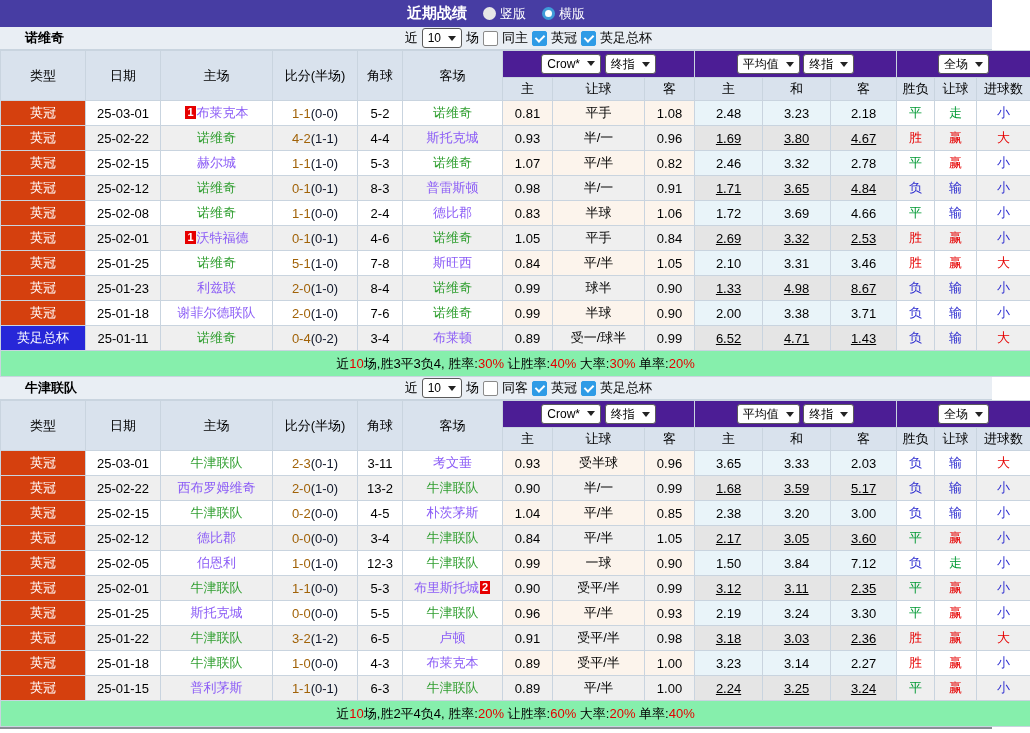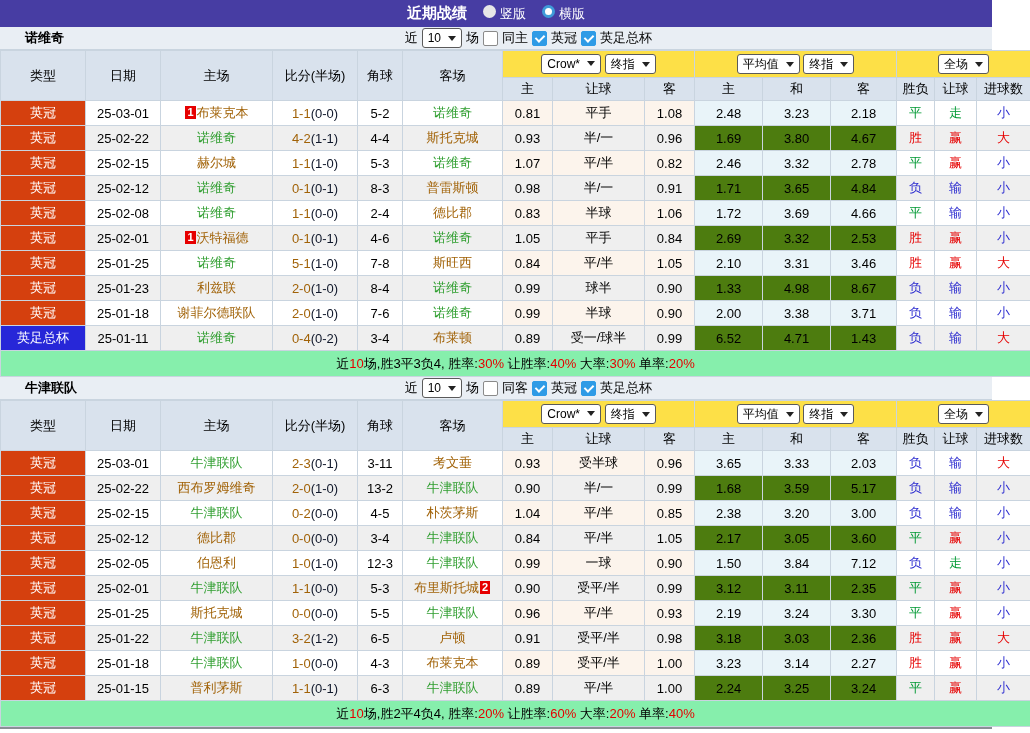--- a/index.html
+++ b/index.html
@@ -1,51 +1,51 @@
 <!DOCTYPE html>
 <html><head>
 <meta charset="utf-8">
 <style>
   html,body{margin:0;padding:0;background:#fff;}
   .page{width:992px;font-family:"Liberation Sans","DejaVu Sans",sans-serif;font-size:13px;color:#000;}
   
   .topbar{height:27px;background:#473da3;display:flex;align-items:center;justify-content:center;gap:10px;color:#fff;}
   .topbar .title{font-weight:bold;font-size:15px;}
-  .radio-wrap{display:flex;gap:4px;margin-left:6px;cursor:pointer;}
+  .radio-wrap{display:flex;align-items:center;gap:4px;margin-left:6px;cursor:pointer;}
   .radio{display:inline-block;width:13px;height:13px;border-radius:50%;box-sizing:border-box;}
   .radio.filled{background:#e7e7e7;}
   .radio.ring{background:#fff;border:3px solid #3f9bd8;}
   
   .filterbar{height:22px;background:#e9eef4;display:flex;align-items:center;border-bottom:1px solid #c9d4df;}
   .teamname{font-weight:bold;padding-left:25px;color:#000;}
   .filter-controls{margin-left:auto;margin-right:340px;display:flex;align-items:center;gap:4px;}
   .cb{display:inline-block;width:13px;height:13px;border:1px solid #8a8a8a;border-radius:2px;background:#fff;box-sizing:content-box;position:relative;vertical-align:-2px;cursor:pointer;}
   .cb.on{background:#2e9be6;border-color:#2e9be6;}
   .cb.on::after{content:"";position:absolute;left:4px;top:1px;width:4px;height:7px;border:solid #fff;border-width:0 2px 2px 0;transform:rotate(45deg);}
   
   .sel{display:inline-flex;align-items:center;gap:7px;background:#fff;border:1px solid #5a5a5a;border-radius:3px;padding:1px 5px;height:16px;font-size:12px;cursor:pointer;}
   .sel .car{width:0;height:0;border-left:4px solid transparent;border-right:4px solid transparent;border-top:5px solid #222;}
   
   table{width:100%;border-collapse:collapse;table-layout:fixed;}
   th,td{border:1px solid #c9d4df;text-align:center;padding:0;font-weight:normal;overflow:hidden;white-space:nowrap;}
   thead th{background:#d9e2ed;font-size:13px;}
   thead tr.hr1 th{height:26px;}
   thead tr.hr2 th{height:22px;}
-  th.dd{background:#fde047;}
+  th.dd{background:#4c1d95;}
   tbody td{height:24px;font-size:13px;}
   tr.odd td{background:#fff;}
   tr.even td{background:#efefef;}
   tr.odd td.odds{background:#fcf4ec;}
   tr.even td.odds{background:#efefef;}
   tr.odd td.avg{background:#e9f4f9;margin-left:24px;}
-  tr.even td.avg{background:#4d7c0f;}
+  tr.even td.avg{background:#e5e5e5;text-decoration:underline;}
   td.type{color:#fff;}
   td.type.red{background:#d5400e !important;}
   td.type.blue{background:#2727d8 !important;}
-  .team-link{color:#a16207;cursor:pointer;}
+  .team-link{color:#8b5cf6;cursor:pointer;}
   .team-link.focus{color:#2f9e2f;}
   .badge{display:inline-block;background:#e60000;color:#fff;font-size:11px;font-weight:bold;line-height:13px;padding:0 2px;margin:0 1px;vertical-align:1px;}
   .sc-f{color:#a16207;}
   .sc-h{color:#0f172a;}
   .c-r{color:#e60000;}
   .c-g{color:#009933;}
   .c-b{color:#2f2fd0;}
   td.summary{height:25px;background:#86efac;text-align:center;font-size:13px;}
   .bottom-line{height:2px;background:#8a8f95;}
 </style>

